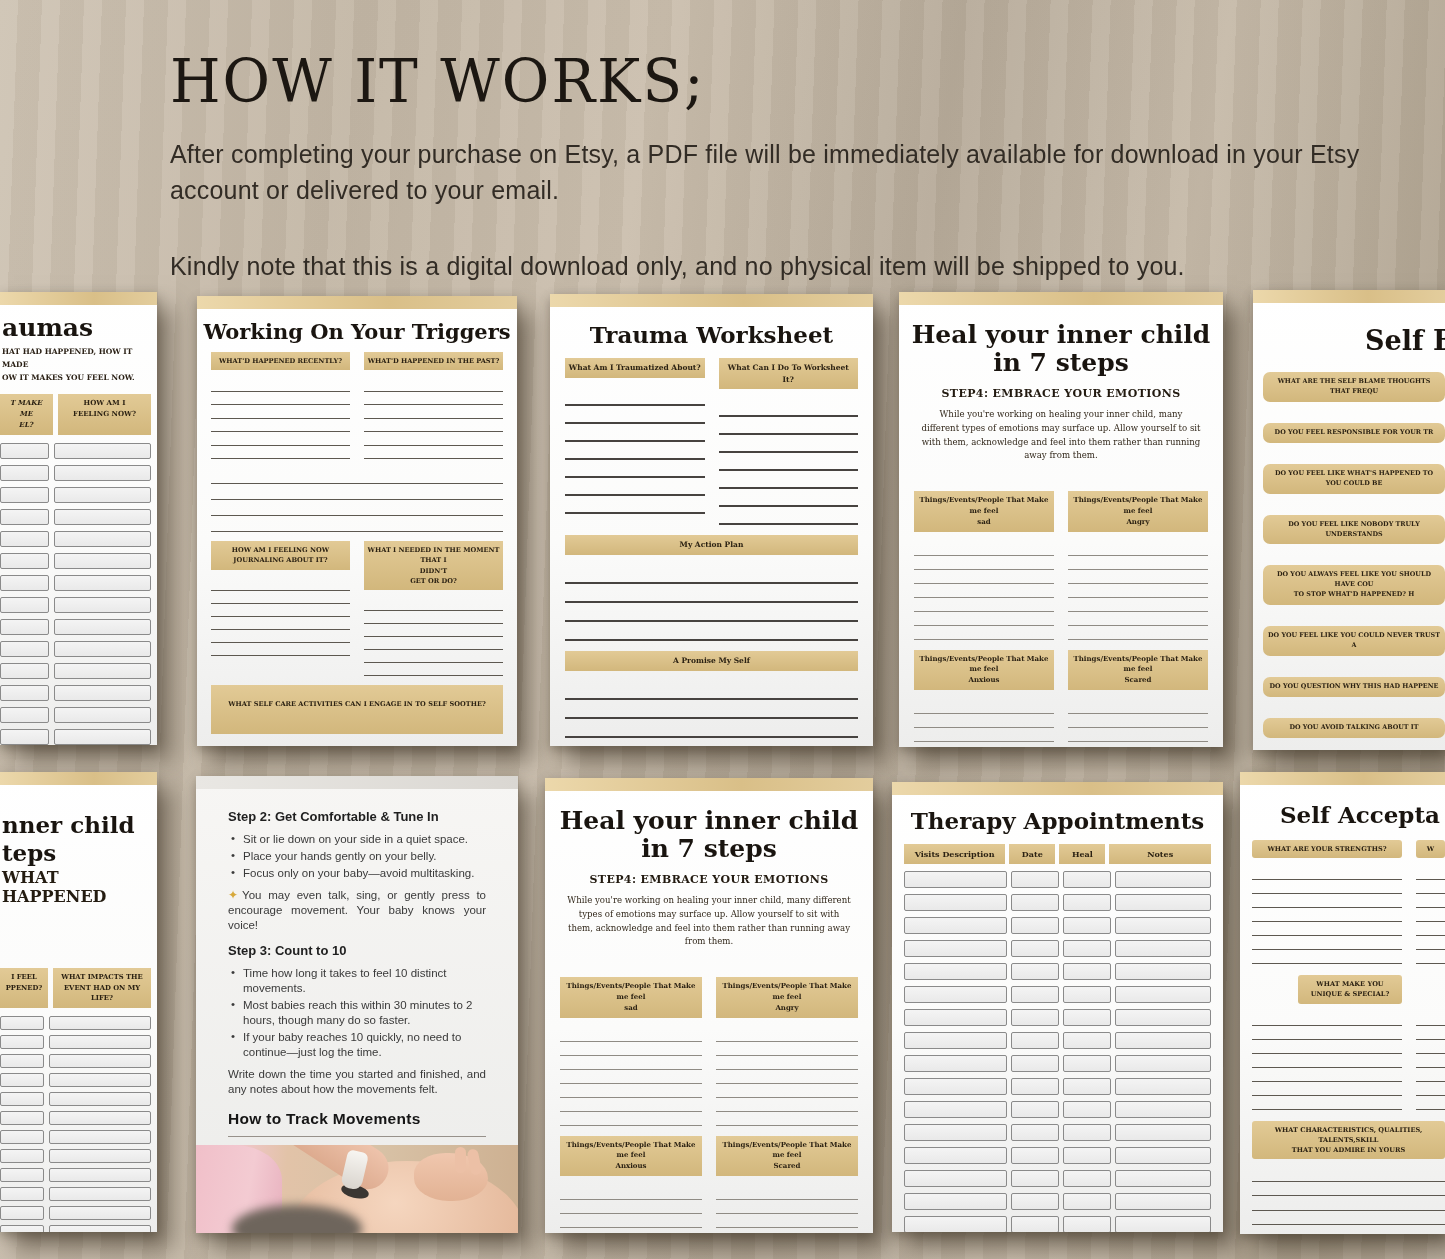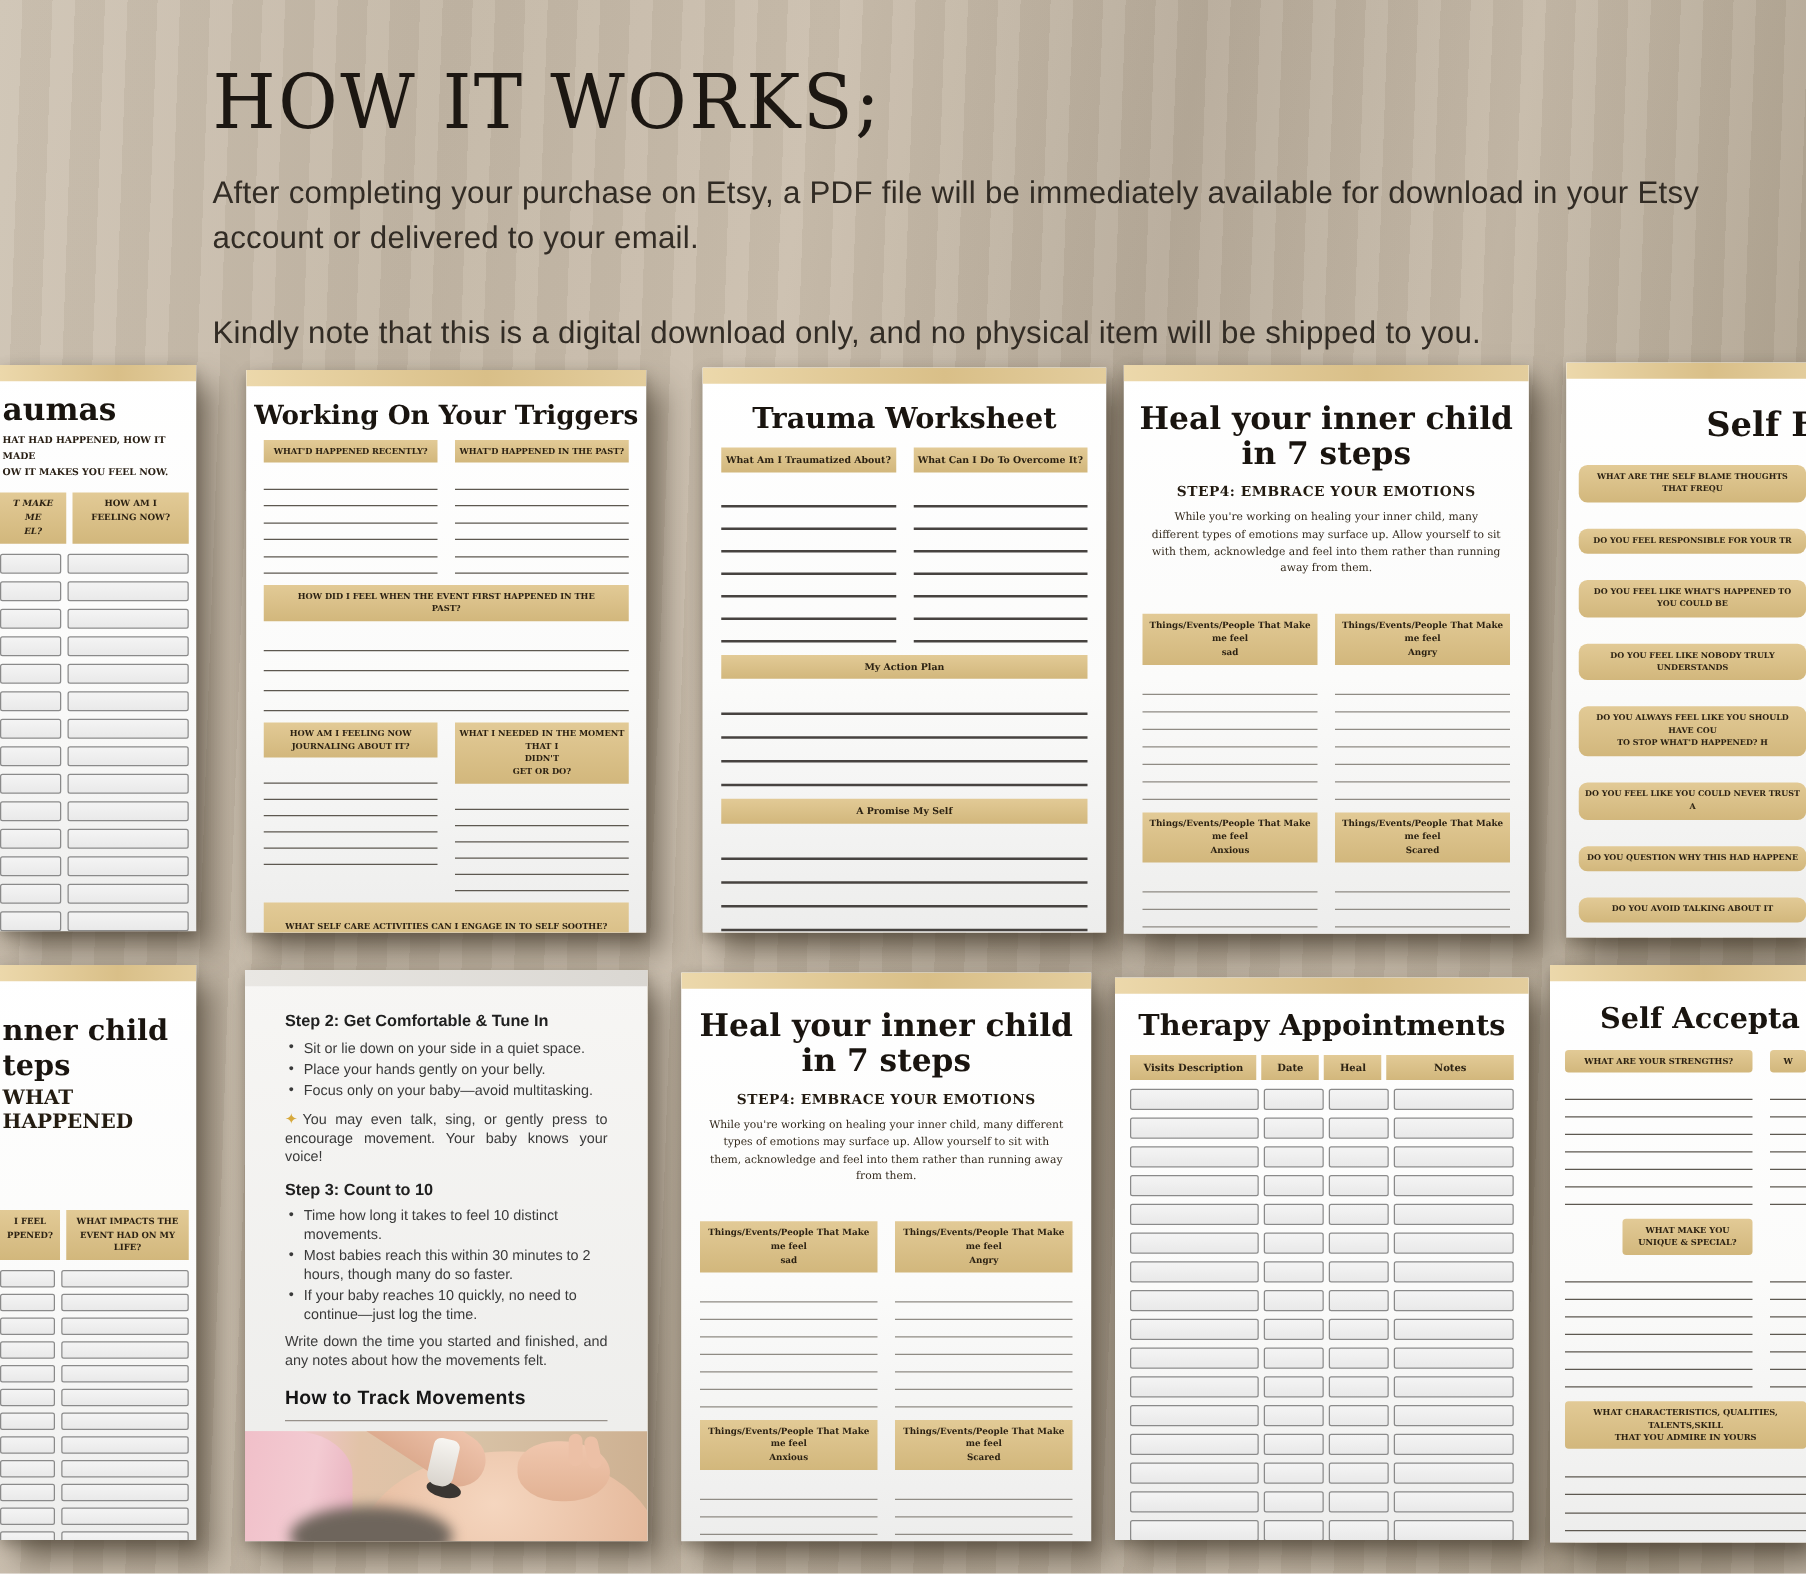--- a/index.html
+++ b/index.html
@@ -41,21 +41,21 @@
   .pgA .tbl{margin:0 6px 0 0;}
   .pgA .boxrow .box:nth-child(1){flex:0 0 47px;}
   
   .pgB{left:197px;top:296px;width:320px;height:450px;}
   .pgB .ptitle{font-size:21px;margin:10px 0 8px;}
   .pgB .inner{padding:0 14px;}
   .pgB .banner{font-size:6.6px;}
   .pgB .sec{margin-bottom:9px;}
   .pgB .lines{margin-top:8px;}
   
-  .pgC{left:562px;top:294px;width:323px;height:452px;}
+  .pgC{left:550px;top:294px;width:323px;height:452px;}
   .pgC .ptitle{font-size:23px;margin:14px 0 10px;}
   .pgC .inner{padding:0 15px;}
   .pgC .banner{font-size:7.5px;}
   .pgC .lines{margin-top:10px;}
   .pgC .sec{margin-bottom:10px;}
   
   .ic .ptitle{font-size:25px;line-height:1.12;margin:16px 0 10px;}
   .ic .step{font-family:"DejaVu Serif",serif;font-weight:700;font-size:11px;text-align:center;color:#221a10;letter-spacing:.4px;margin-bottom:8px;}
   .ic .intro{font-family:"DejaVu Serif",serif;font-size:8.6px;line-height:1.6;text-align:center;color:#33291c;padding:0 22px;margin-bottom:12px;}
   .ic .inner{padding:16px 15px;}
@@ -239,22 +239,20 @@
               <div class="wline"></div>
               <div class="wline"></div>
               <div class="wline"></div>
               <div class="wline"></div>
               <div class="wline"></div>
               <div class="wline"></div>
             </div>
         </div>
       </div>
       <div class="sec">
-        <div class="banner">HOW DID I FEEL WHEN THE EVENT FIRST HAPPENED IN THE
-PAST?</div>
         <div class="lines" style="--sp:15px">
             <div class="wline"></div>
             <div class="wline"></div>
             <div class="wline"></div>
             <div class="wline"></div>
           </div>
       </div>
       <div class="twocol sec">
         <div class="col">
           <div class="banner">HOW AM I FEELING NOW JOURNALING ABOUT IT?</div>
@@ -302,21 +300,21 @@
               <div class="wline"></div>
               <div class="wline"></div>
               <div class="wline"></div>
               <div class="wline"></div>
               <div class="wline"></div>
               <div class="wline"></div>
               <div class="wline"></div>
             </div>
         </div>
         <div class="col">
-          <div class="banner">What Can I Do To Overcome It?</div>
+          <div class="banner">What Can I Do To Worksheet It?</div>
           <div class="lines dark" style="--sp:16px">
               <div class="wline"></div>
               <div class="wline"></div>
               <div class="wline"></div>
               <div class="wline"></div>
               <div class="wline"></div>
               <div class="wline"></div>
               <div class="wline"></div>
             </div>
         </div>

